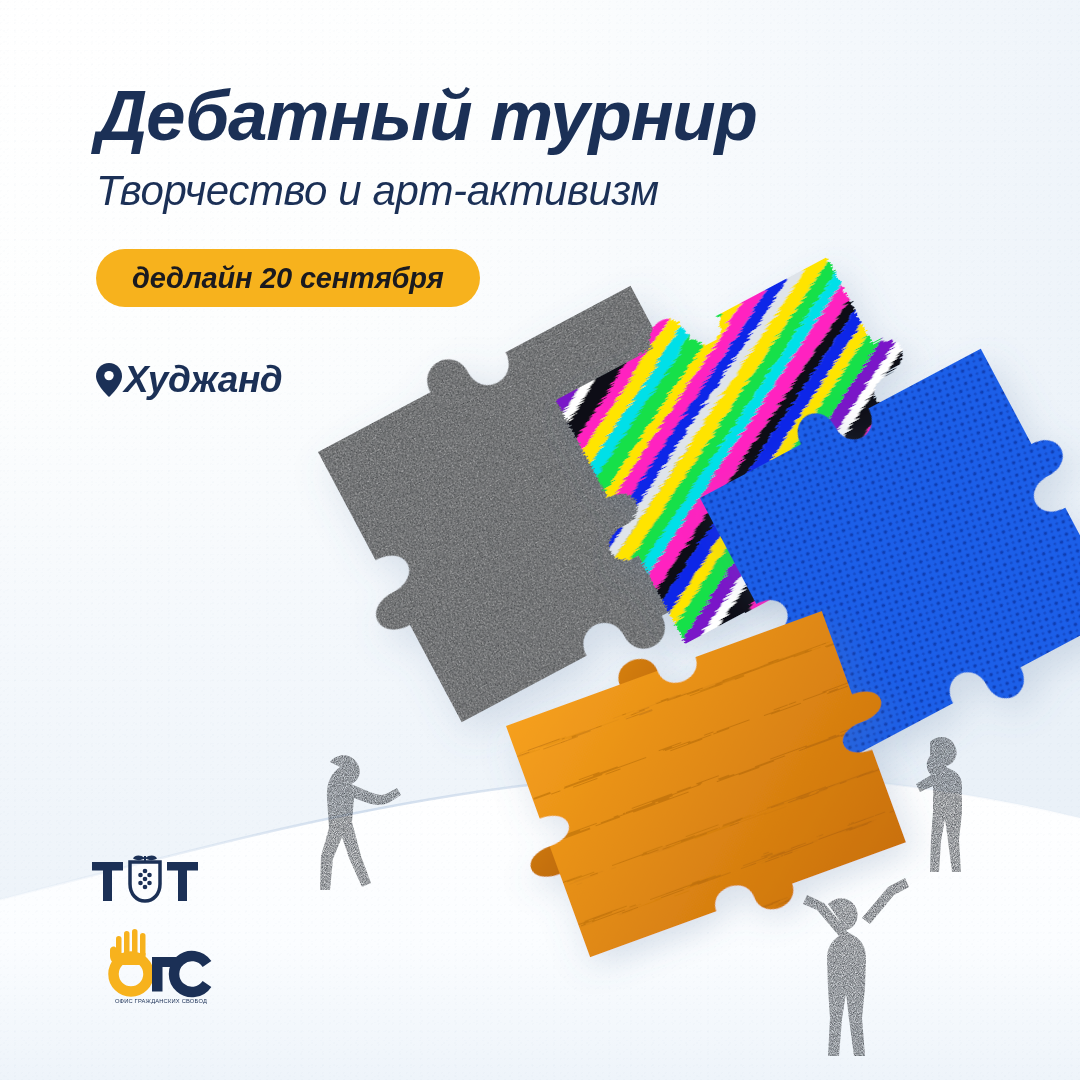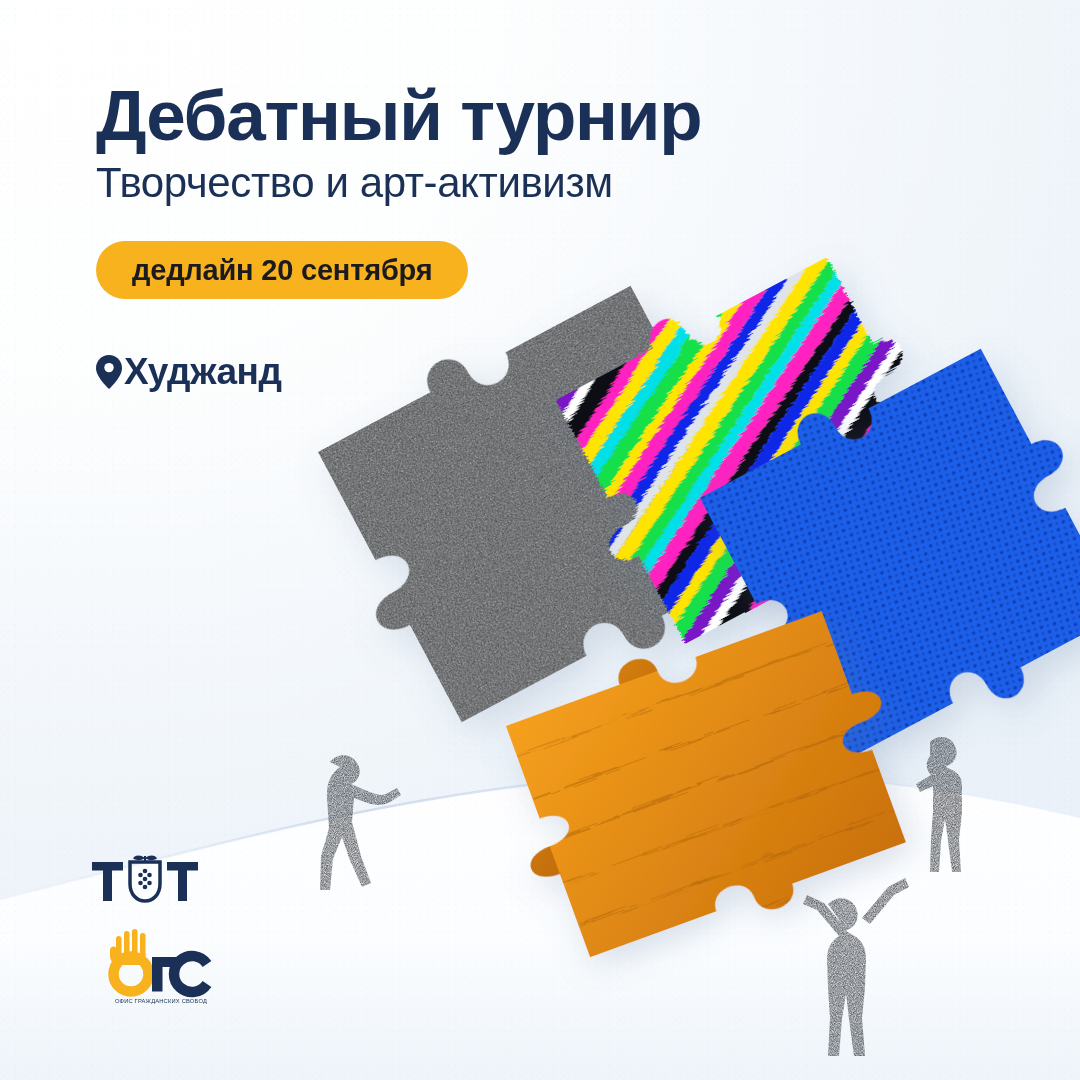--- a/index.html
+++ b/index.html
@@ -29,28 +29,28 @@
       radial-gradient(circle at 67% 61%, rgba(120,150,180,.045) 0 1px, transparent 1px),
       radial-gradient(circle at 38% 81%, rgba(120,150,180,.05) 0 1px, transparent 1px);
     background-size:7px 7px, 9px 9px, 11px 11px;
   }
 
   
   #hill { position:absolute; left:0; bottom:0; width:1080px; height:420px; }
 
   
   #textblock {
-    position:absolute; left:96px; top:78px; width:780px; z-index:40;
+    position:absolute; left:96px; top:78px; width:780px; z-index:40;font-style:italic;
   }
   #title {
     font-size:71px; font-weight:700; letter-spacing:-1.2px;
     color:#1b3056; line-height:1.06; white-space:nowrap;
   }
   #subtitle {
-    margin-top:7px;
+    margin-top:15px;
     font-size:42px; font-weight:400; letter-spacing:-.4px;
     color:#1b3056; line-height:1.1; white-space:nowrap;
   }
   #deadline-badge {
     display:inline-flex; align-items:center; justify-content:flex-end;
     margin-top:35px; height:58px; padding:7px 36px;
     background:#f7b21d; border-radius:29px;
     font-size:29px; font-weight:700; letter-spacing:-.2px;
     color:#1a1a1f; white-space:nowrap;
   }

